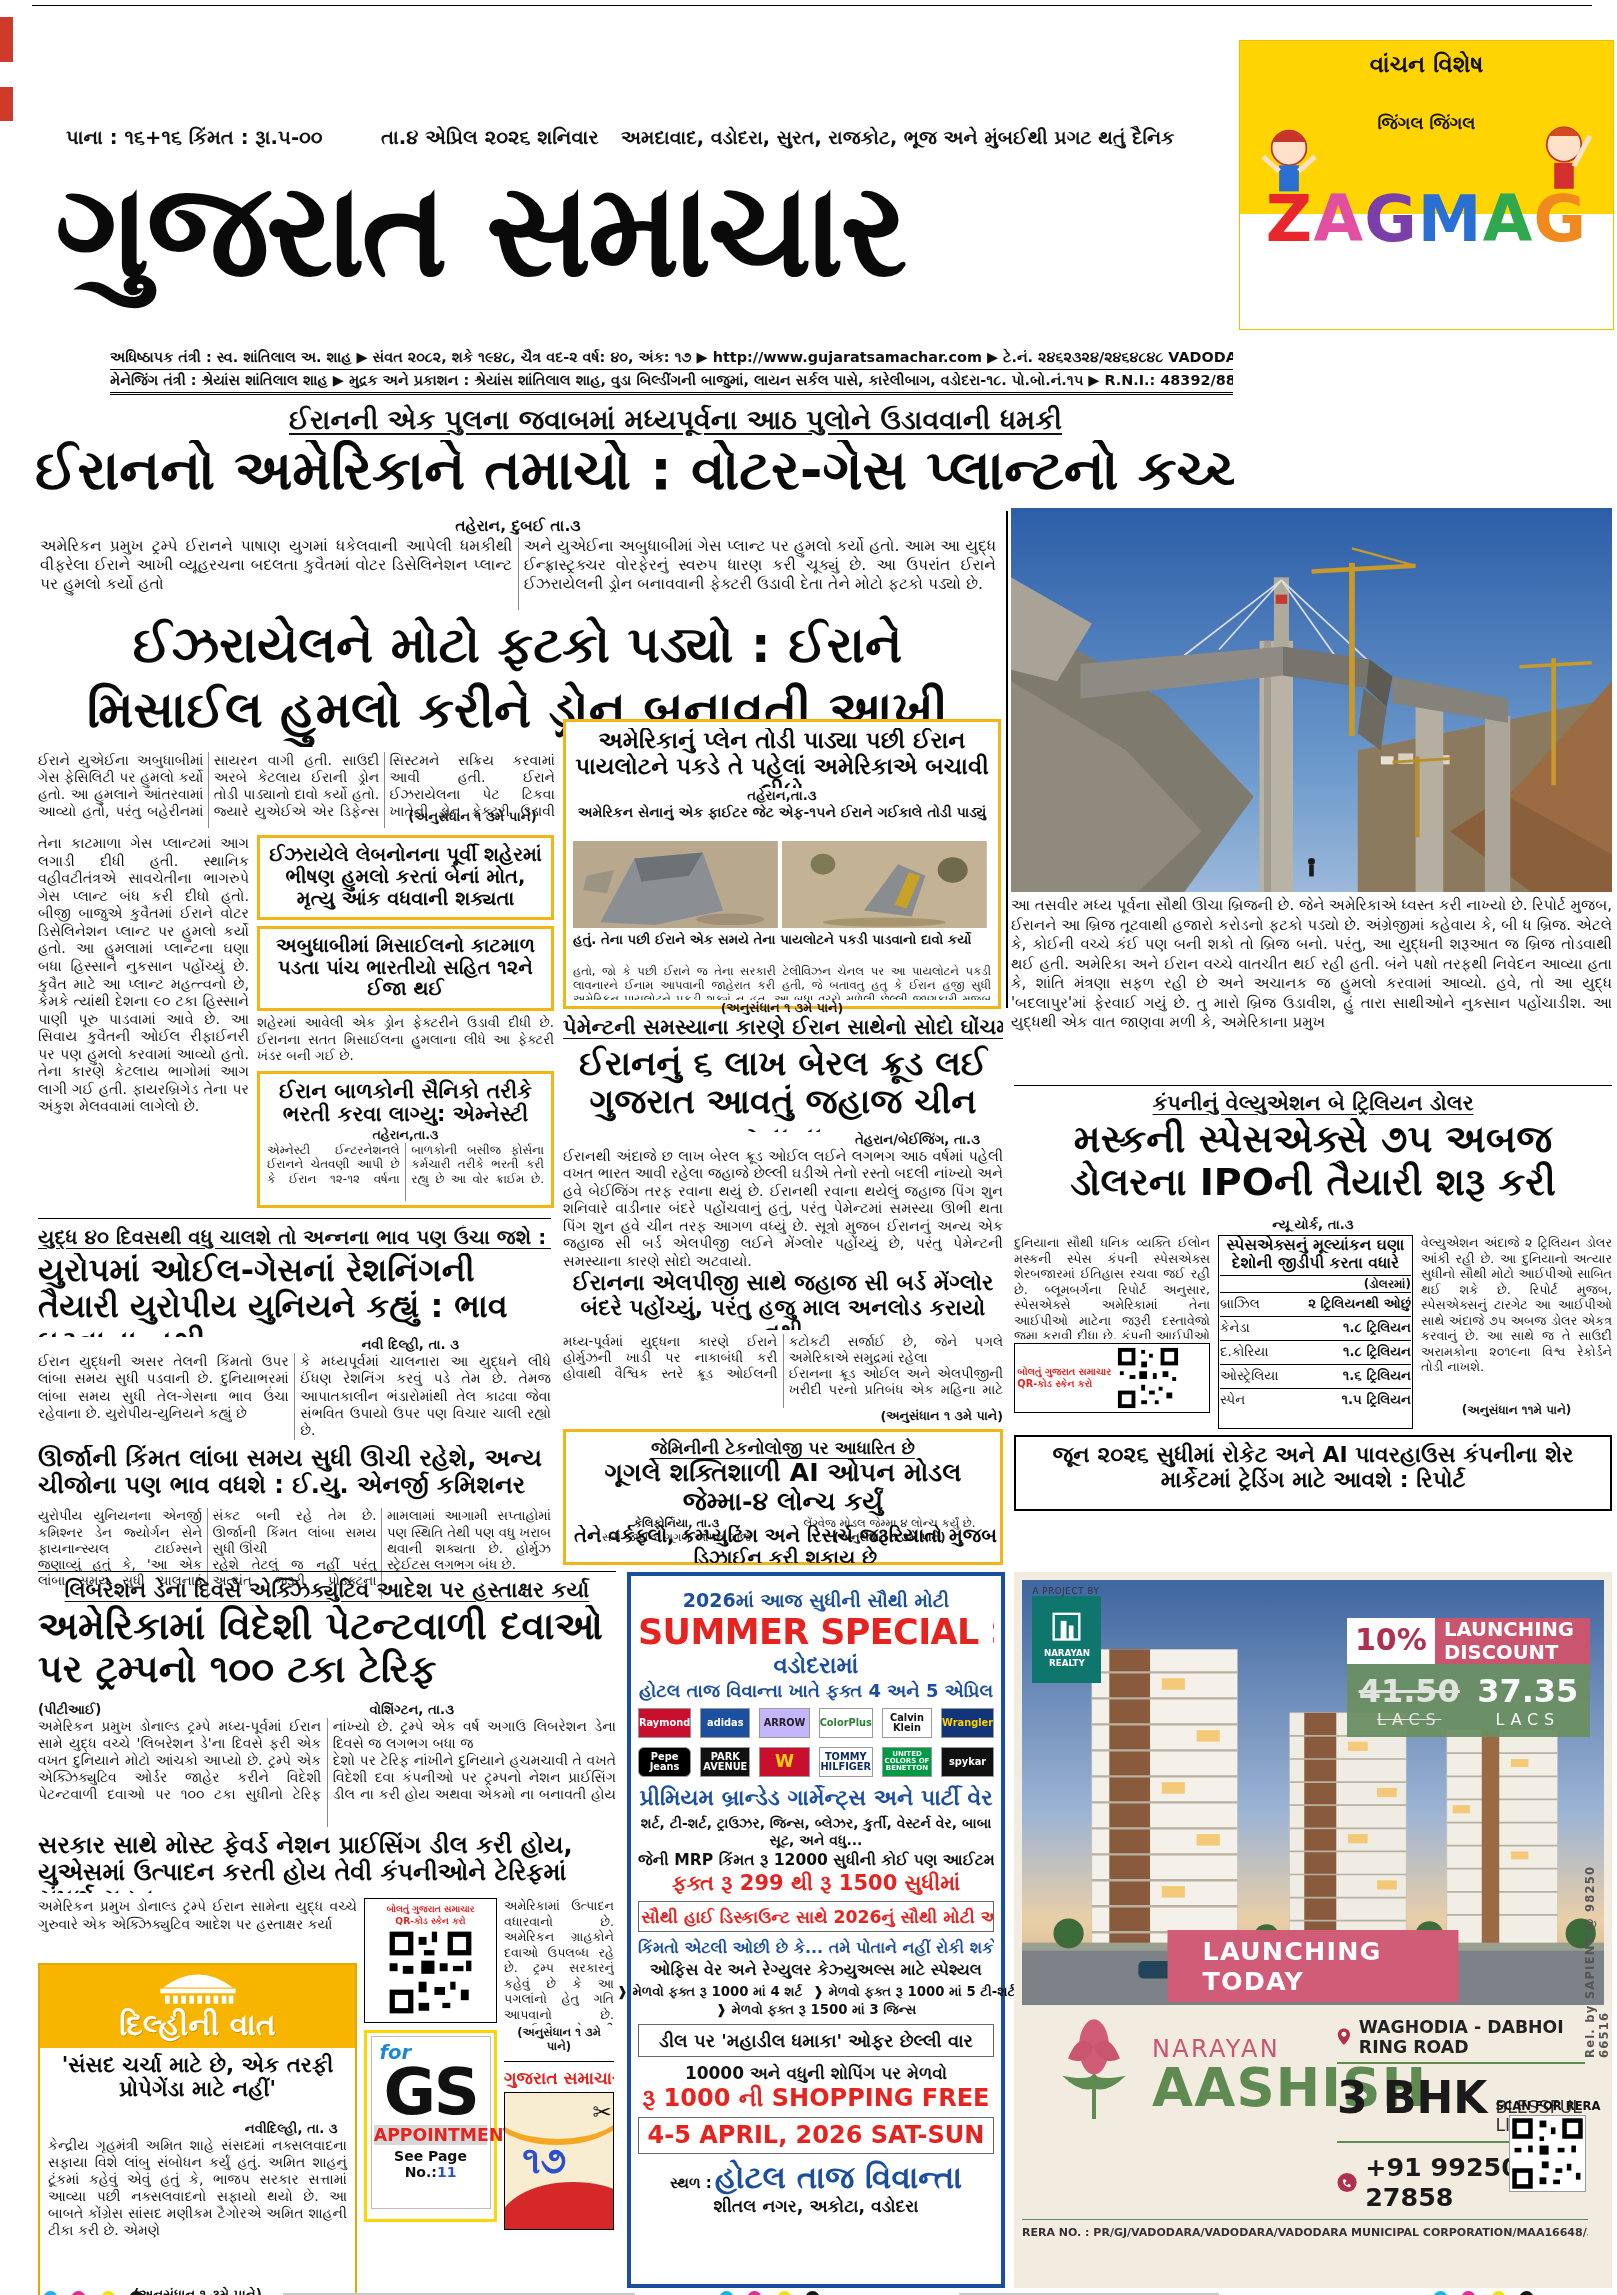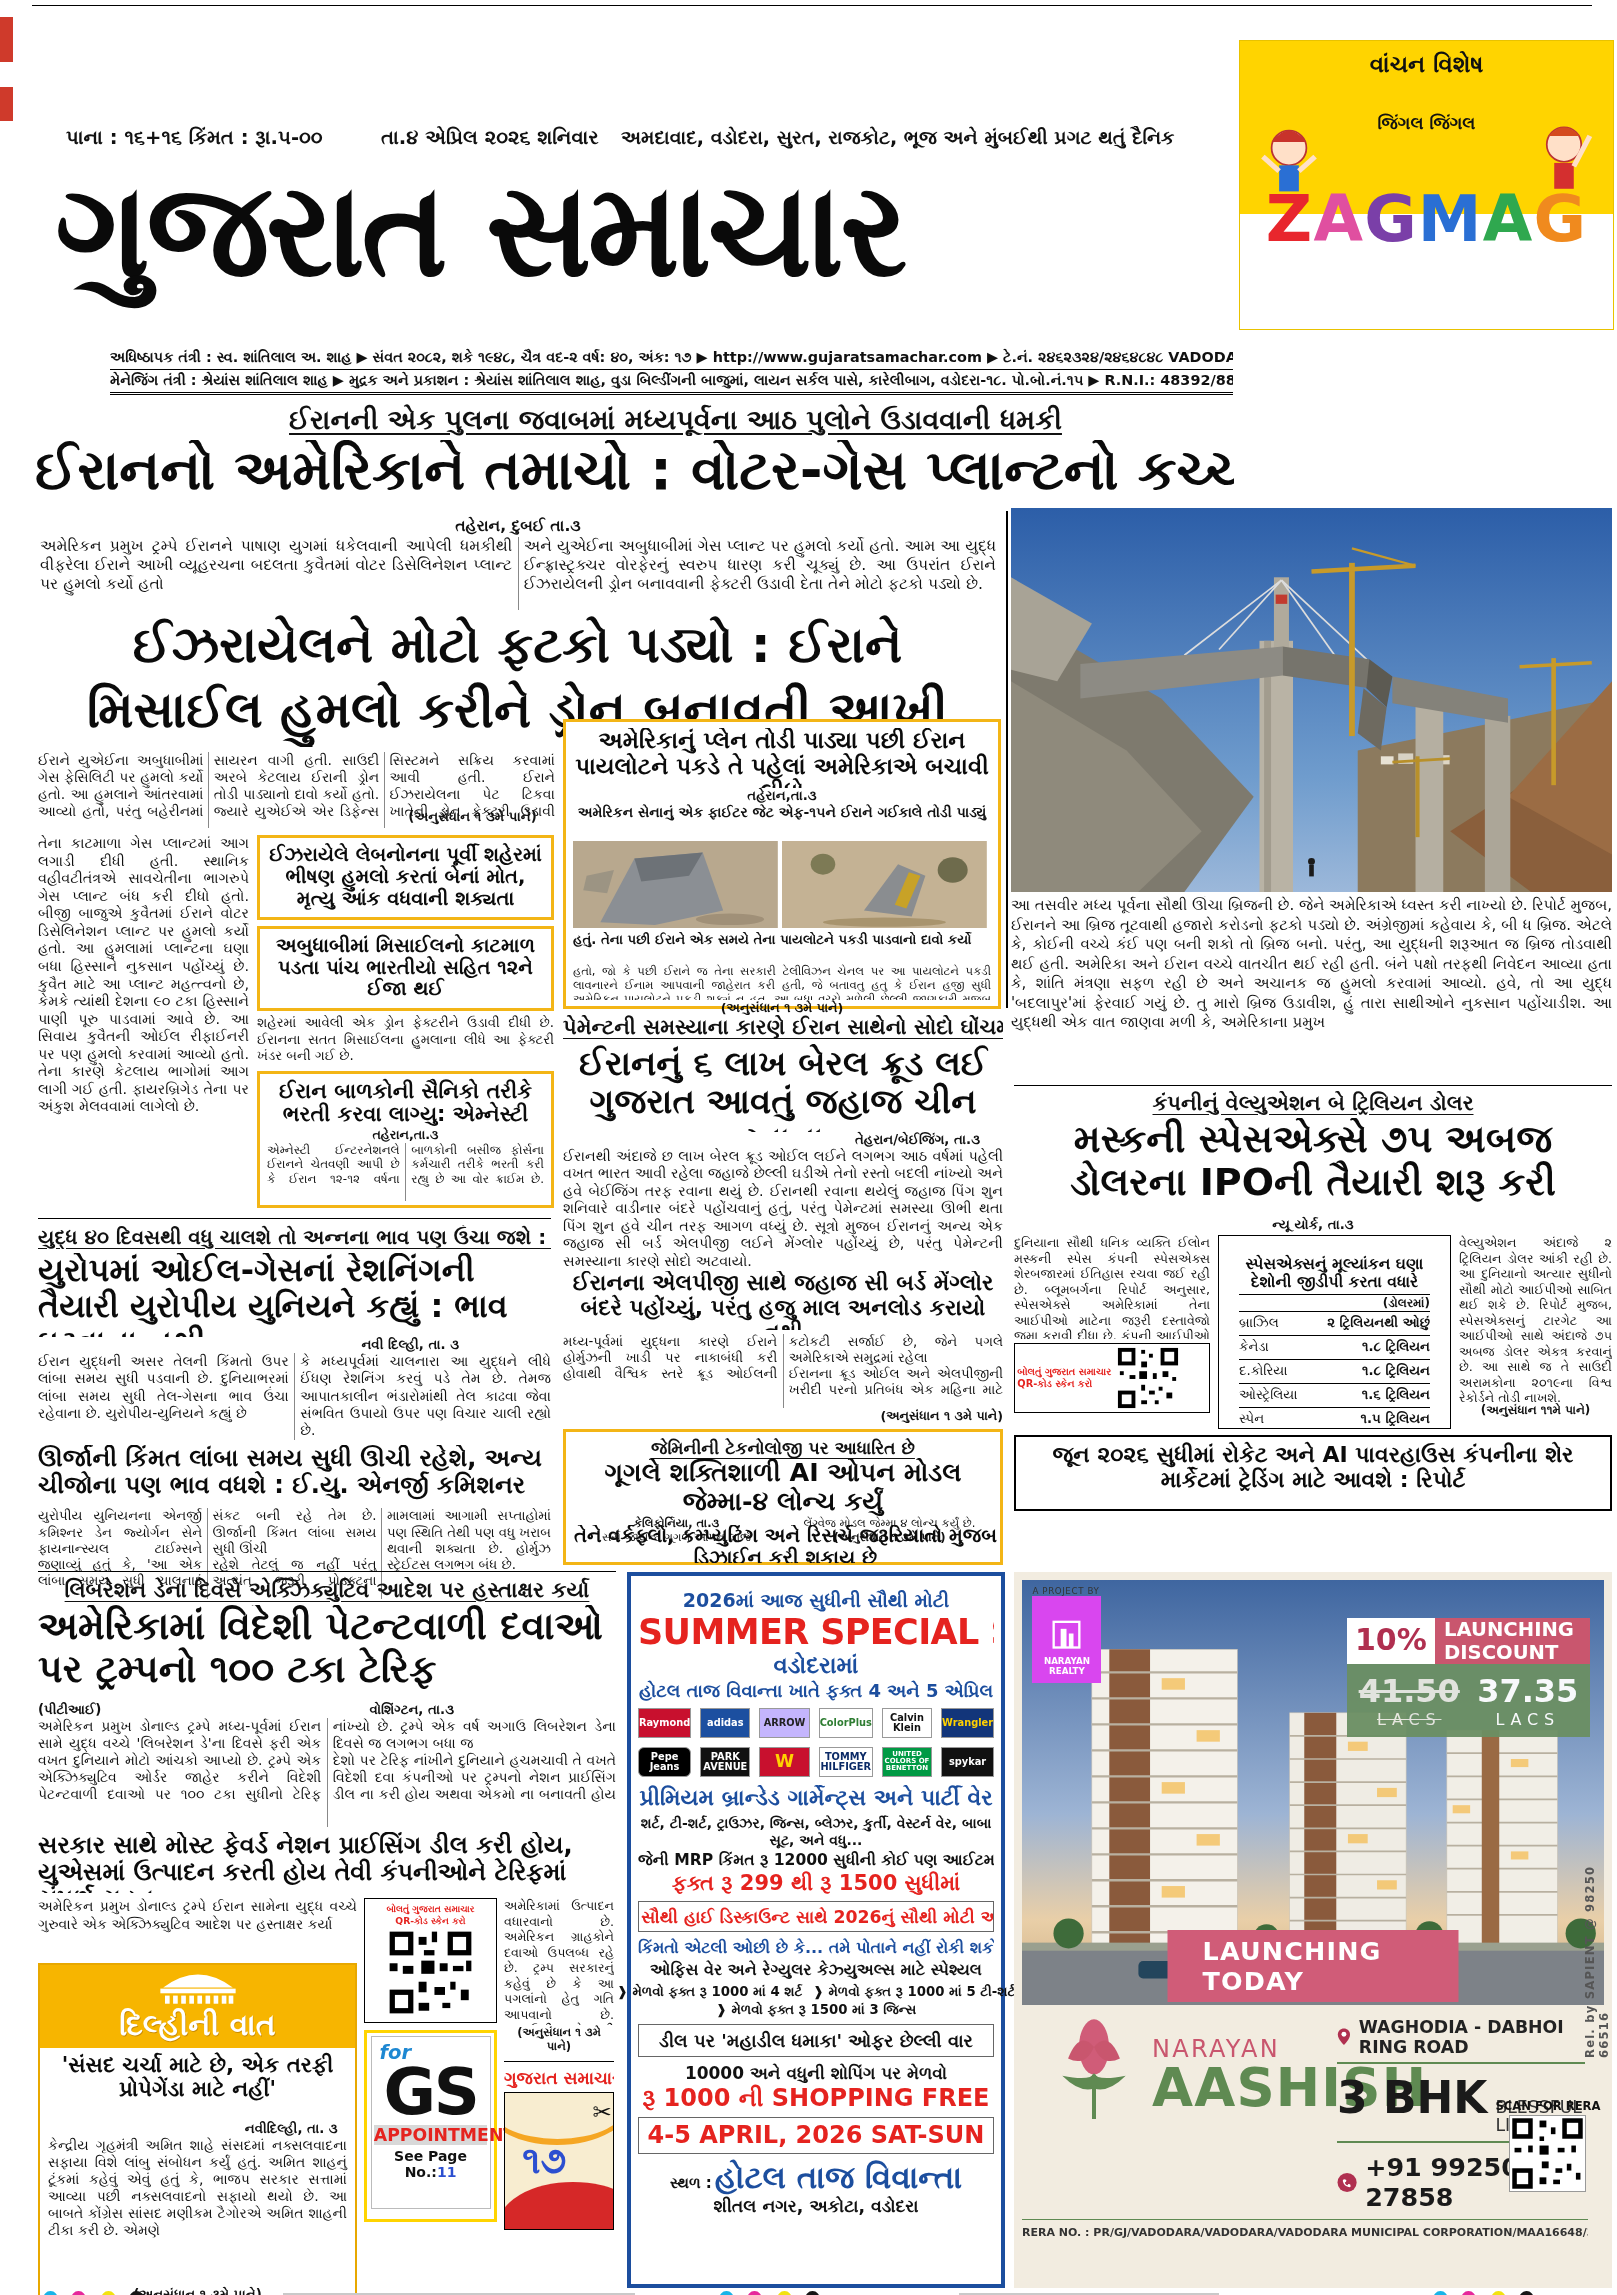--- a/index.html
+++ b/index.html
@@ -272,21 +272,21 @@
                 <rect x="17" y="23" width="3" height="2"></rect>
                 <rect x="22" y="21" width="2" height="2"></rect>
               <rect x="26" y="24" width="3" height="3"></rect>
                 <rect x="13" y="28" width="3" height="2"></rect>
                 <rect x="20" y="28" width="2" height="2"></rect>
             </g>
           </svg>
         </div>
       </div>
 
-      <div style="width:191px;border:1.7px solid #000;padding:20px;">
+      <div style="width:191px;border:1.7px solid #000;padding:1px;">
         <div class="hl center" style="font-size:15.6px;border-bottom:1.7px solid #000;padding-bottom:2.3px;">સ્પેસએક્સનું મૂલ્યાંકન ઘણા દેશોની જીડીપી કરતા વધારે</div>
         <div style="text-align:right;font-weight:bold;font-size:12px;padding:1.2px 0;">(ડોલરમાં)</div>
         <div style="display:flex;justify-content:space-between;border-top:1.2px solid #000;padding:3.5px 0;font-size:13.3px;">
           <span>બ્રાઝિલ</span>
             <b>૨ ટ્રિલિયનથી ઓછું</b>
           </div>
         <div style="display:flex;justify-content:space-between;border-top:1.2px solid #000;padding:3.5px 0;font-size:13.3px;">
           <span>કેનેડા</span>
             <b>૧.૮ ટ્રિલિયન</b>
           </div>
@@ -547,21 +547,21 @@
             <circle cx="960" cy="612" r="26"></circle>
         </g>
         <g fill="#23455c">
             <rect x="200" y="660" width="90" height="30" rx="8"></rect>
             <rect x="560" y="665" width="80" height="26" rx="8"></rect>
           </g>
       </svg>
       
       <div style="position:absolute;left:10.4px;top:5.8px;">
         <div style="font-size:8.7px;color:#333;letter-spacing:0.6px;">A PROJECT BY</div>
-        <div style="width:69px;height:87px;background:#d946ef;color:#fff;text-align:center;padding-top:20px;box-sizing:border-box;">
+        <div style="width:69px;height:87px;background:#0f766e;color:#fff;text-align:center;padding-top:12px;box-sizing:border-box;">
           <svg width="35" height="35" viewBox="0 0 60 60">
             <rect x="8" y="10" width="44" height="44" fill="none" stroke="#fff" stroke-width="4"></rect>
             <rect x="20" y="22" width="10" height="32" fill="#fff"></rect>
               <rect x="34" y="30" width="8" height="24" fill="#fff"></rect>
           </svg>
           <div style="font-size:8.7px;font-weight:bold;margin-top:3.5px;">NARAYAN REALTY</div>
         </div>
       </div>
       
       <div style="position:absolute;right:14px;top:38px;width:243px;">

